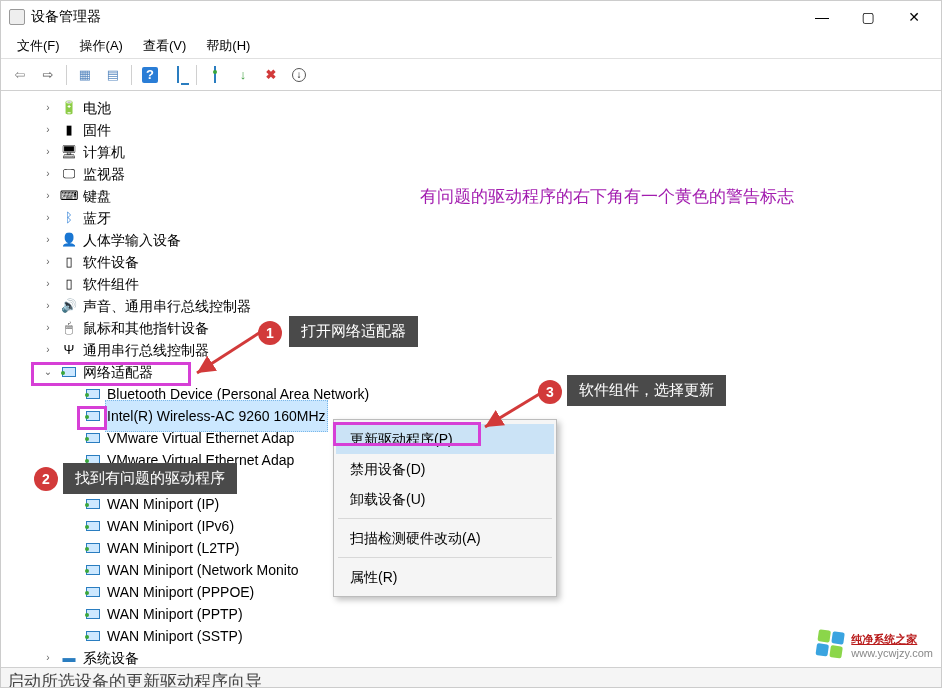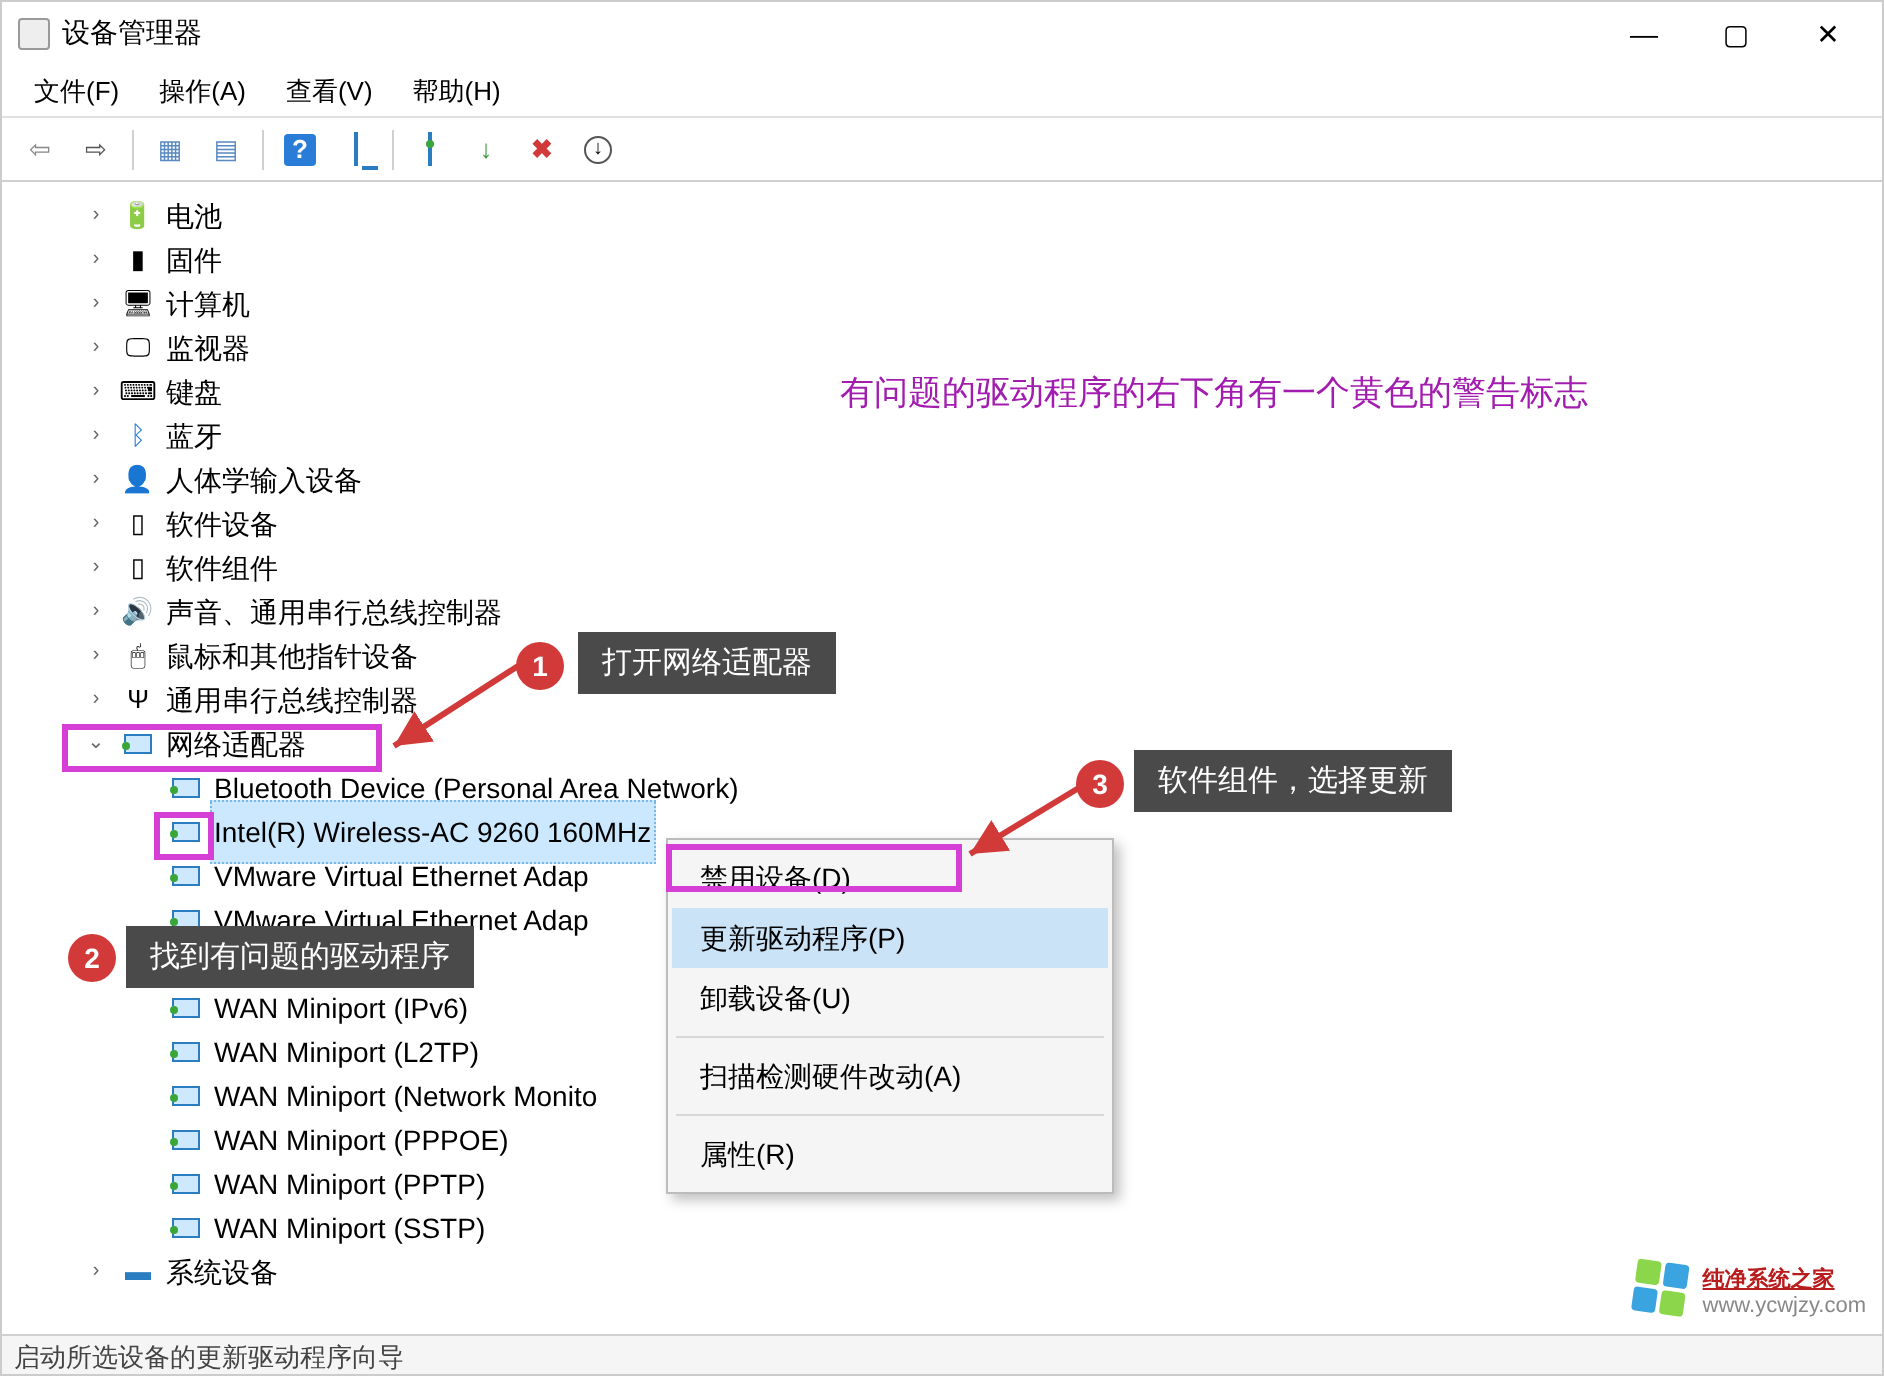--- a/index.html
+++ b/index.html
@@ -145,21 +145,21 @@
     color: #a21caf; font-size: 17px;
     left: 419px; top: 94px;
   }
   svg.arrow { position: absolute; overflow: visible; }
   
   .status-bar {
     position: absolute; bottom: 0; left: 0; right: 0;
     border-top: 1px solid #d0d0d0;
     background: #f5f5f5;
     padding: 2px 6px;
-    font-size: 13px; color: #444;
+    font-size: 17px; color: #444;
     height: 20px;
   }
   
   .watermark {
     position: absolute;
     right: 8px; bottom: 28px;
     display: flex; align-items: center;
     gap: 6px;
   }
   .wm-logo {
@@ -329,20 +329,26 @@
     <div class="node child" style="visibility:hidden">
         <span class="dev-icon">
           <span class="ico-net"></span>
         </span>
         <span class="label">WAN Miniport (IKEv2)</span>
       </div>
     <div class="node child">
         <span class="dev-icon">
           <span class="ico-net"></span>
         </span>
+        <span class="label">WAN Miniport (IP)</span>
+      </div>
+    <div class="node child">
+        <span class="dev-icon">
+          <span class="ico-net"></span>
+        </span>
         <span class="label">WAN Miniport (IPv6)</span>
       </div>
     <div class="node child">
         <span class="dev-icon">
           <span class="ico-net"></span>
         </span>
         <span class="label">WAN Miniport (L2TP)</span>
       </div>
     <div class="node child">
         <span class="dev-icon">
@@ -370,22 +376,22 @@
       </div>
 
     <div class="node">
         <span class="expander">›</span>
         <span class="dev-icon" style="color:#2a7dc0">▬</span>
         <span class="label">系统设备</span>
       </div>
   </div>
 
   <div class="context-menu">
+    <div class="ctx-item highlight">更新驱动程序(P)</div>
     <div class="ctx-item">禁用设备(D)</div>
-    <div class="ctx-item highlight">更新驱动程序(P)</div>
     <div class="ctx-item">卸载设备(U)</div>
     <div class="ctx-sep"></div>
     <div class="ctx-item">扫描检测硬件改动(A)</div>
     <div class="ctx-sep"></div>
     <div class="ctx-item">属性(R)</div>
   </div>
 
   <div class="anno anno-red-note">有问题的驱动程序的右下角有一个黄色的警告标志</div>
 
   <div class="anno anno-box1"></div>

